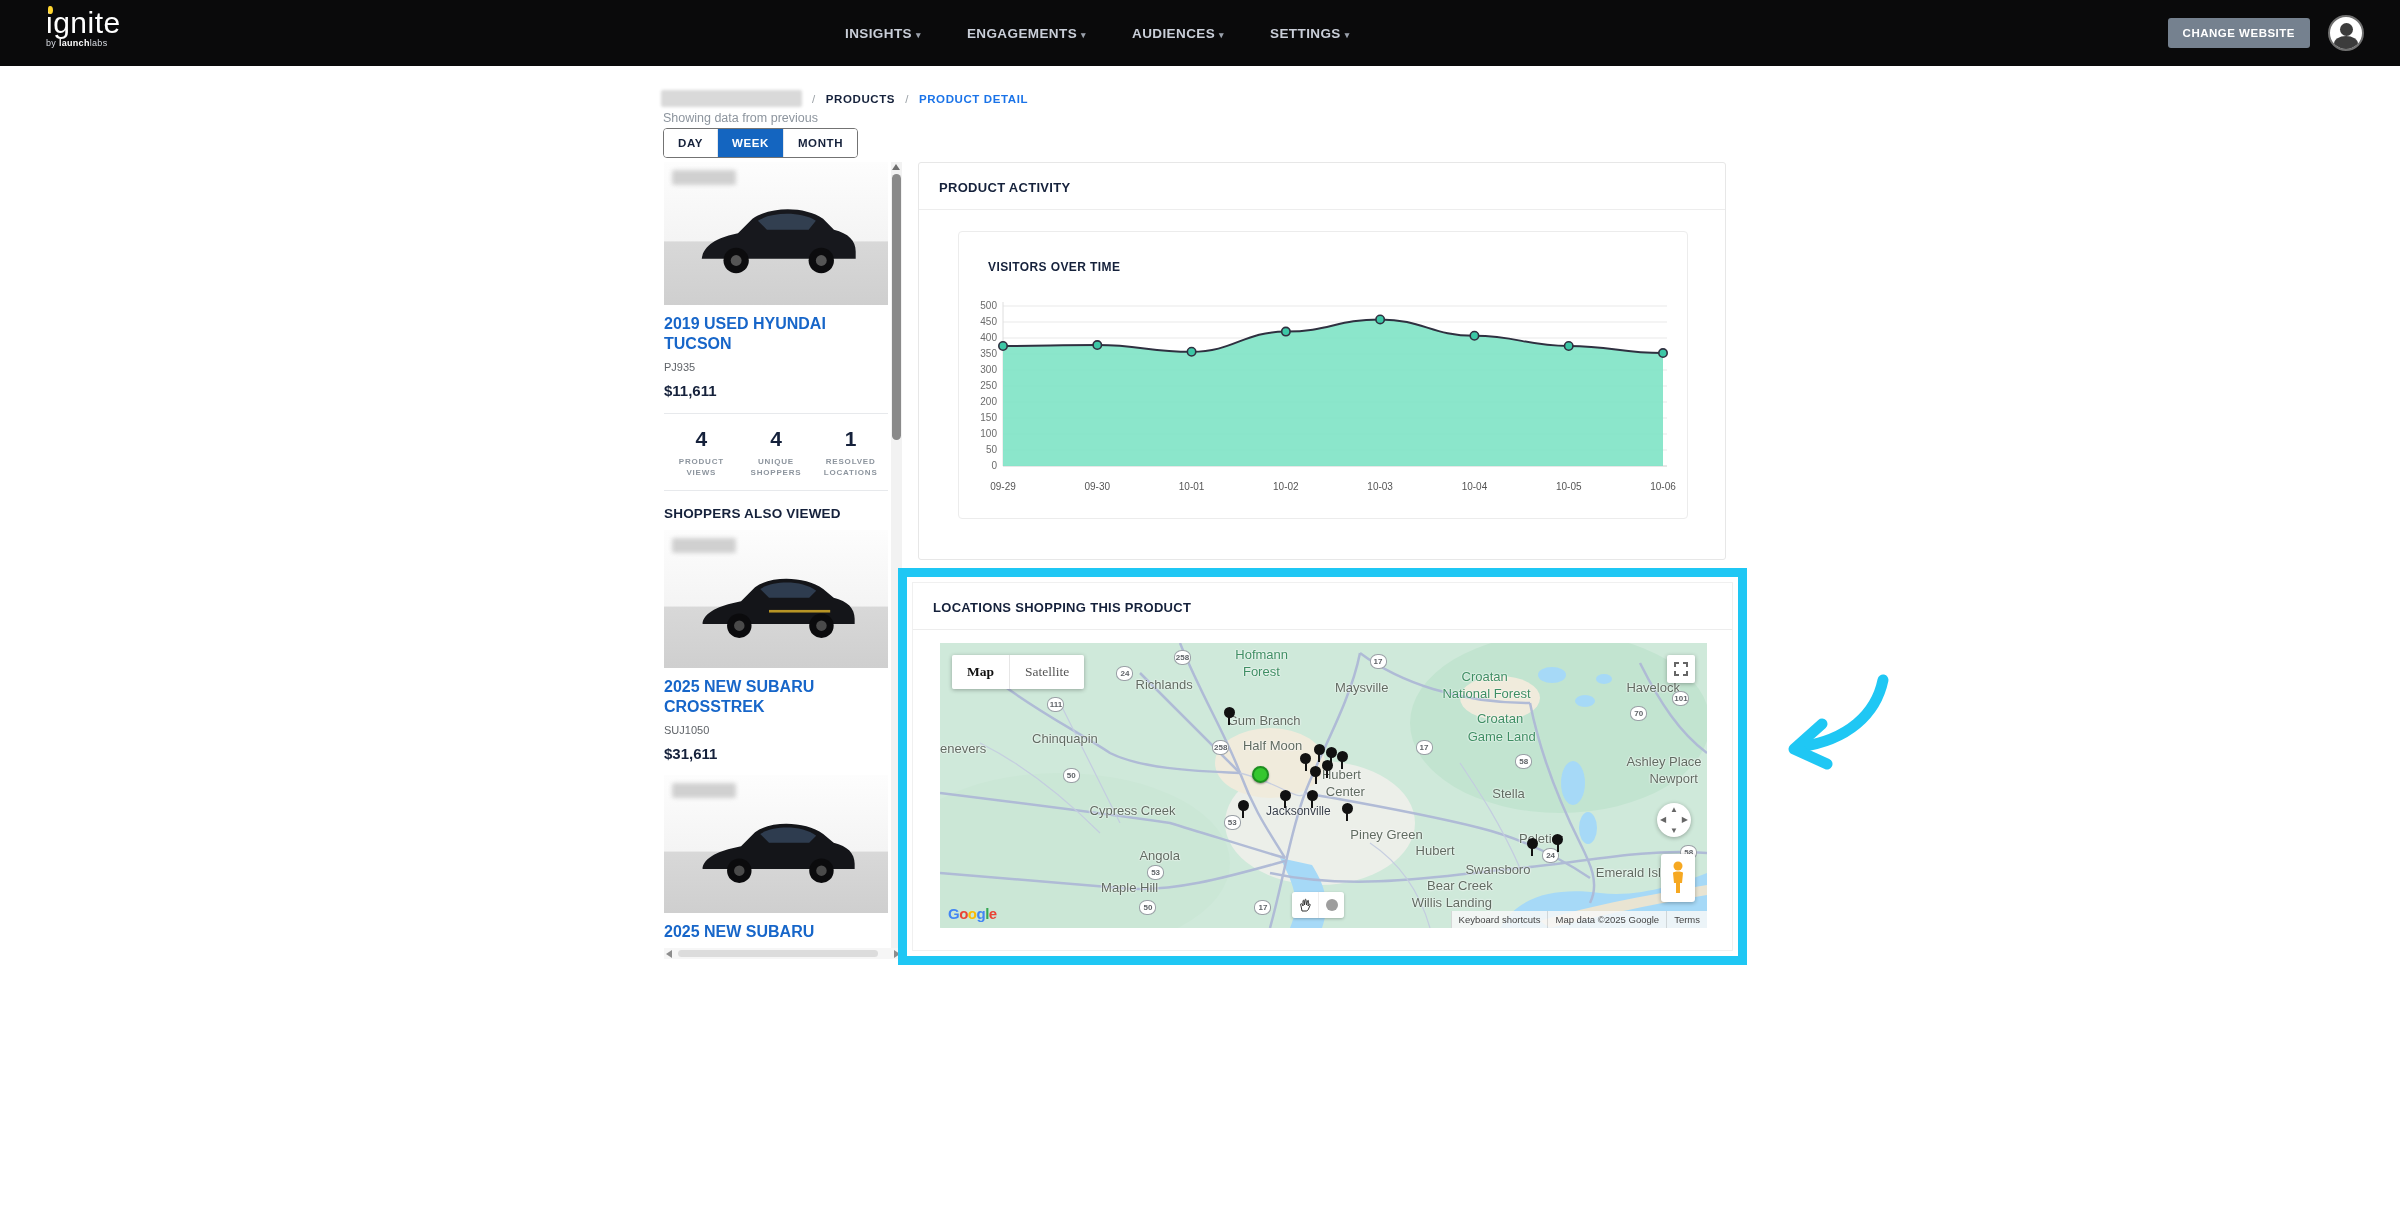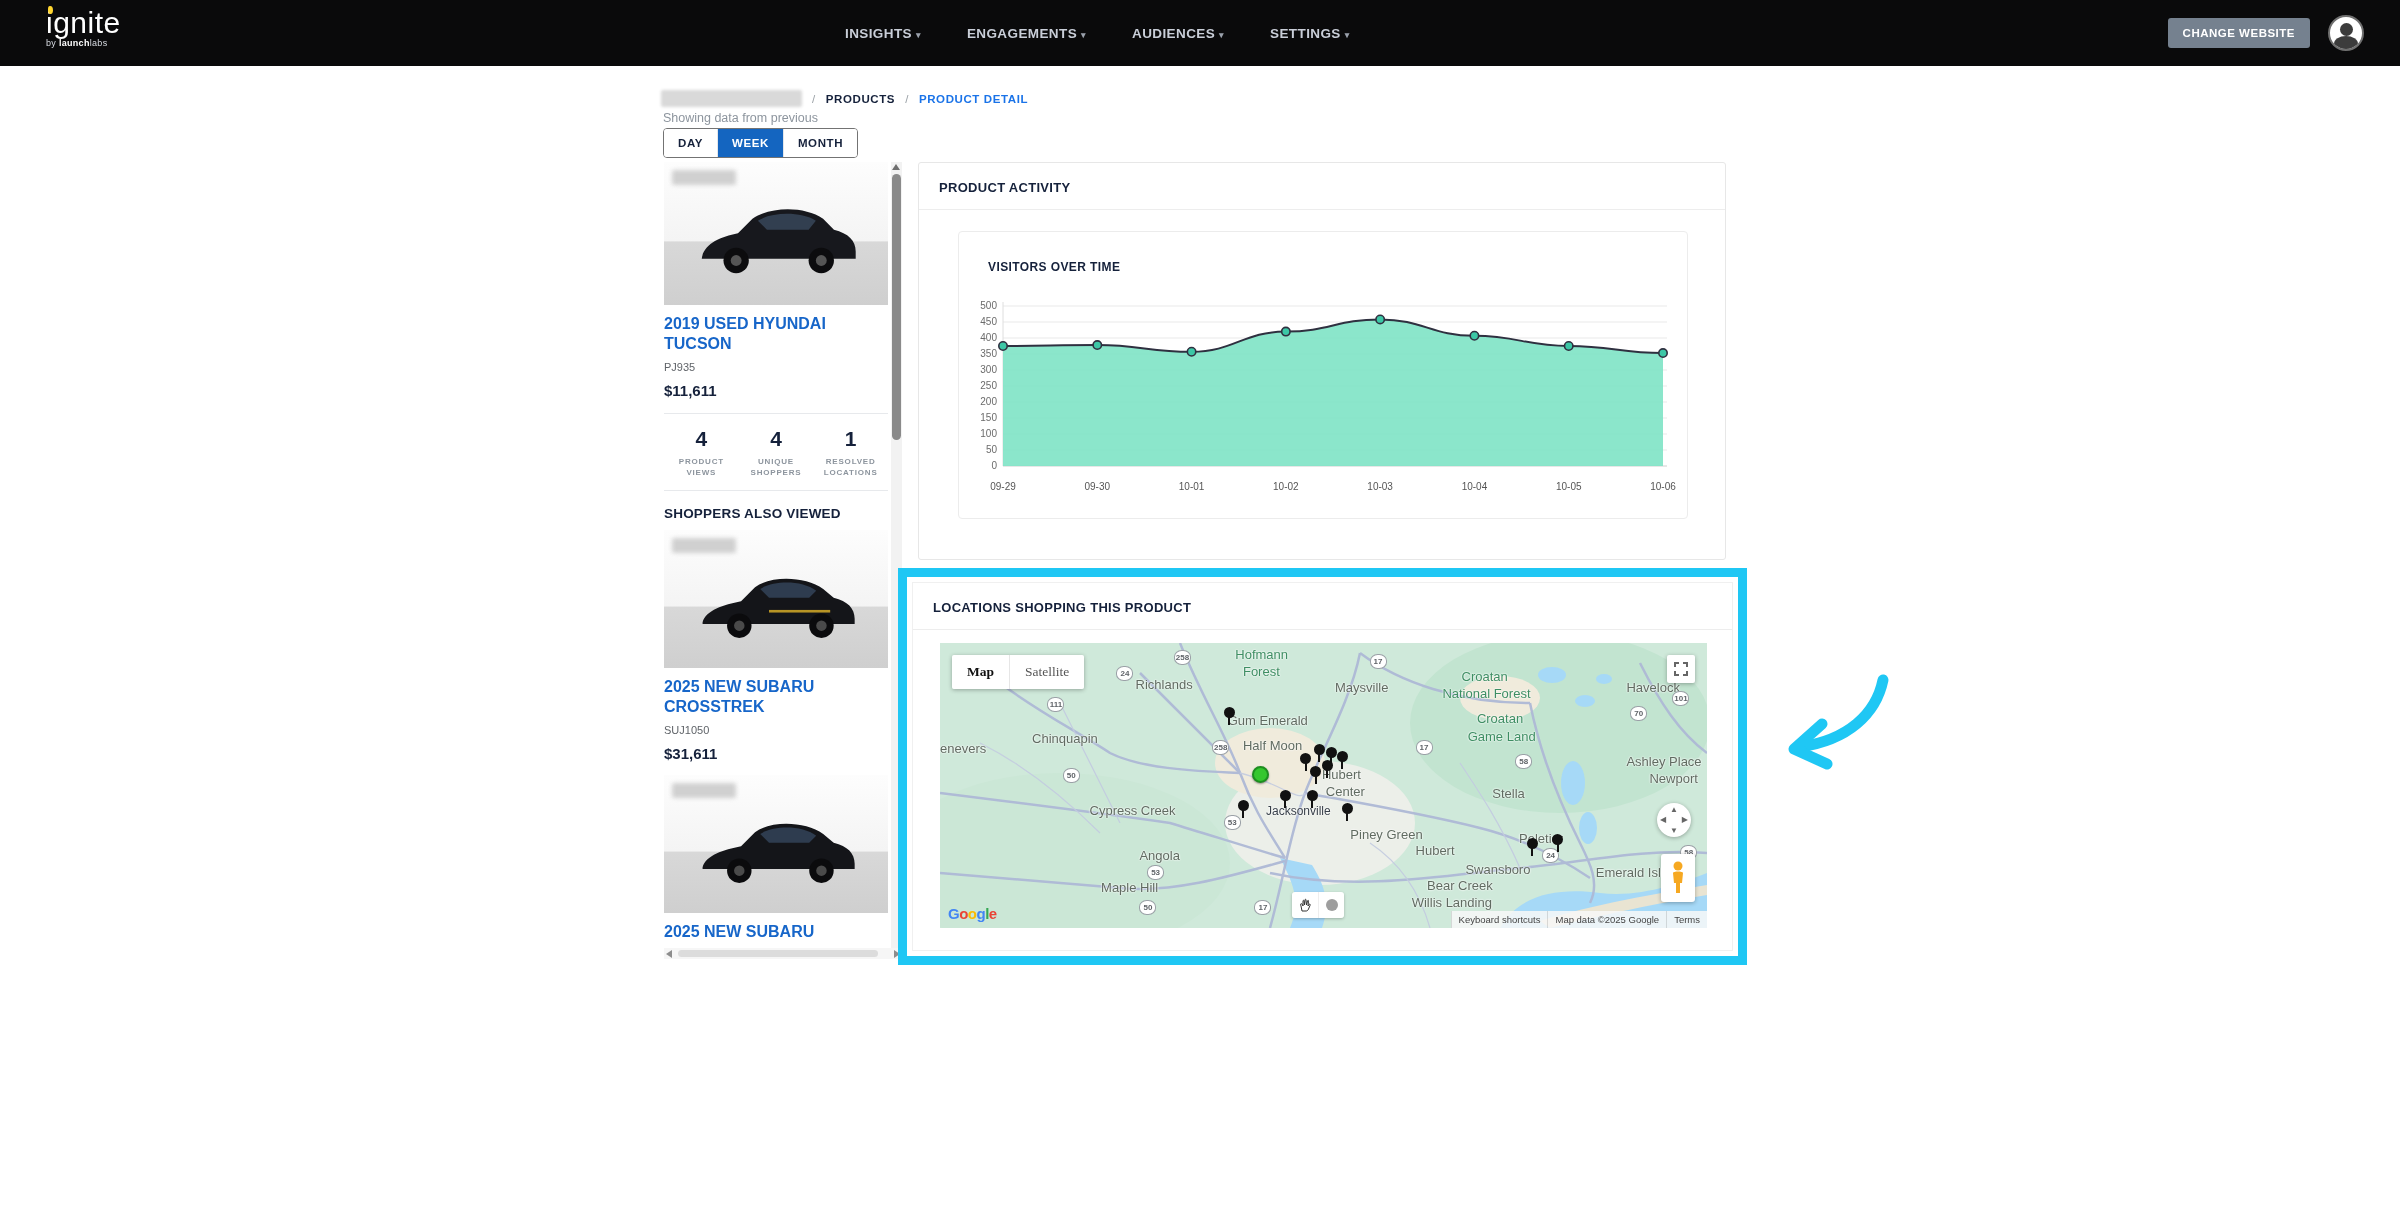--- a/index.html
+++ b/index.html
@@ -327,21 +327,21 @@
         <div id="map-overlay">
             <span class="map-label green" style="left: 38.5%; top: 1.5%;">Hofmann</span>
             <span class="map-label green" style="left: 39.5%; top: 7.5%;">Forest</span>
             <span class="map-label" style="left: 25.5%; top: 12%;">Richlands</span>
             <span class="map-label" style="left: 51.5%; top: 13%;">Maysville</span>
             <span class="map-label green" style="left: 68%; top: 9%;">Croatan</span>
             <span class="map-label green" style="left: 65.5%; top: 15%;">National Forest</span>
             <span class="map-label" style="left: 89.5%; top: 13%;">Havelock</span>
             <span class="map-label green" style="left: 70%; top: 24%;">Croatan</span>
             <span class="map-label green" style="left: 68.8%; top: 30%;">Game Land</span>
-            <span class="map-label" style="left: 37.5%; top: 24.5%;">Gum Emerald</span>
+            <span class="map-label" style="left: 37.5%; top: 24.5%;">Gum Branch</span>
             <span class="map-label" style="left: 12%; top: 31%;">Chinquapin</span>
             <span class="map-label" style="left: 0%; top: 34.5%;">enevers</span>
             <span class="map-label" style="left: 39.5%; top: 33.5%;">Half Moon</span>
             <span class="map-label" style="left: 89.5%; top: 39%;">Ashley Place</span>
             <span class="map-label" style="left: 92.5%; top: 45%;">Newport</span>
             <span class="map-label" style="left: 49.8%; top: 43.5%;">Hubert</span>
             <span class="map-label" style="left: 50.3%; top: 49.5%;">Center</span>
             <span class="map-label" style="left: 72%; top: 50%;">Stella</span>
             <span class="map-label" style="left: 19.5%; top: 56%;">Cypress Creek</span>
             <span class="map-label city" style="left: 42.5%; top: 56.5%;">Jacksonville</span>

